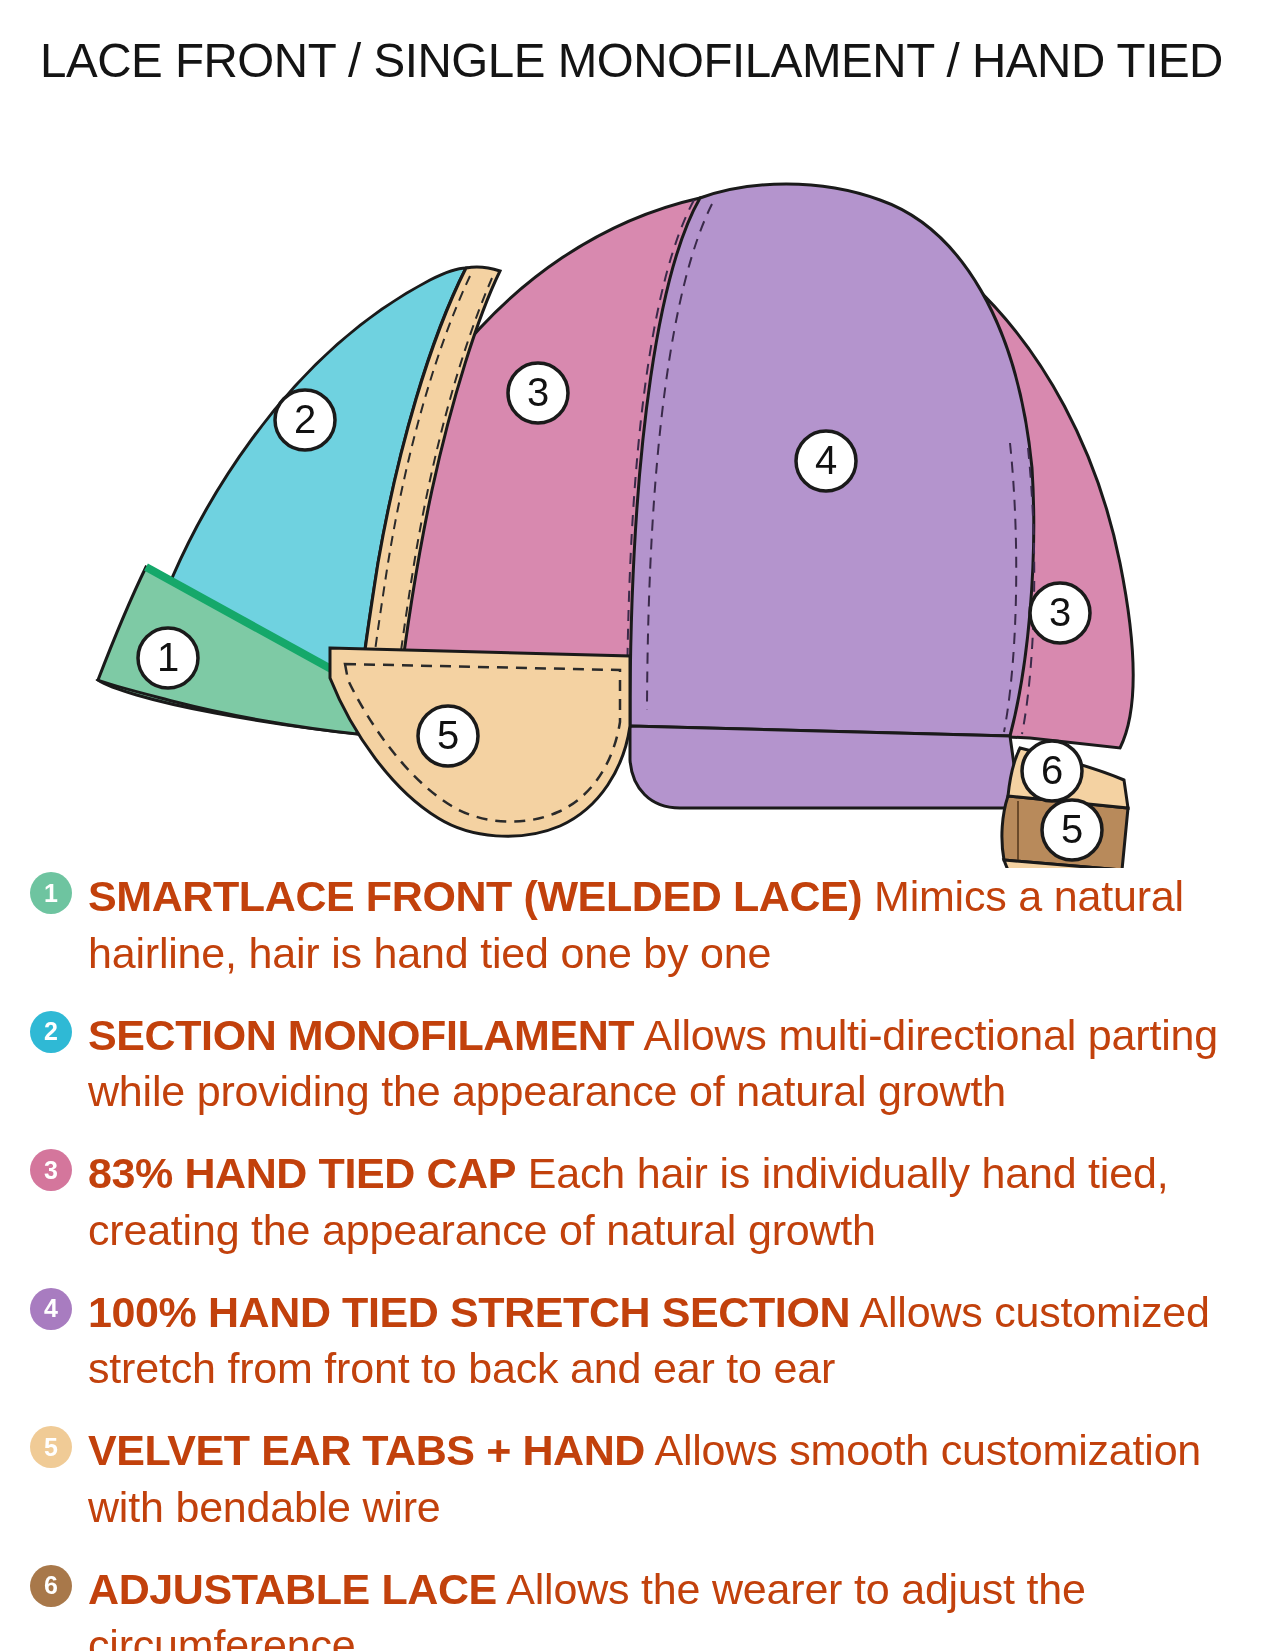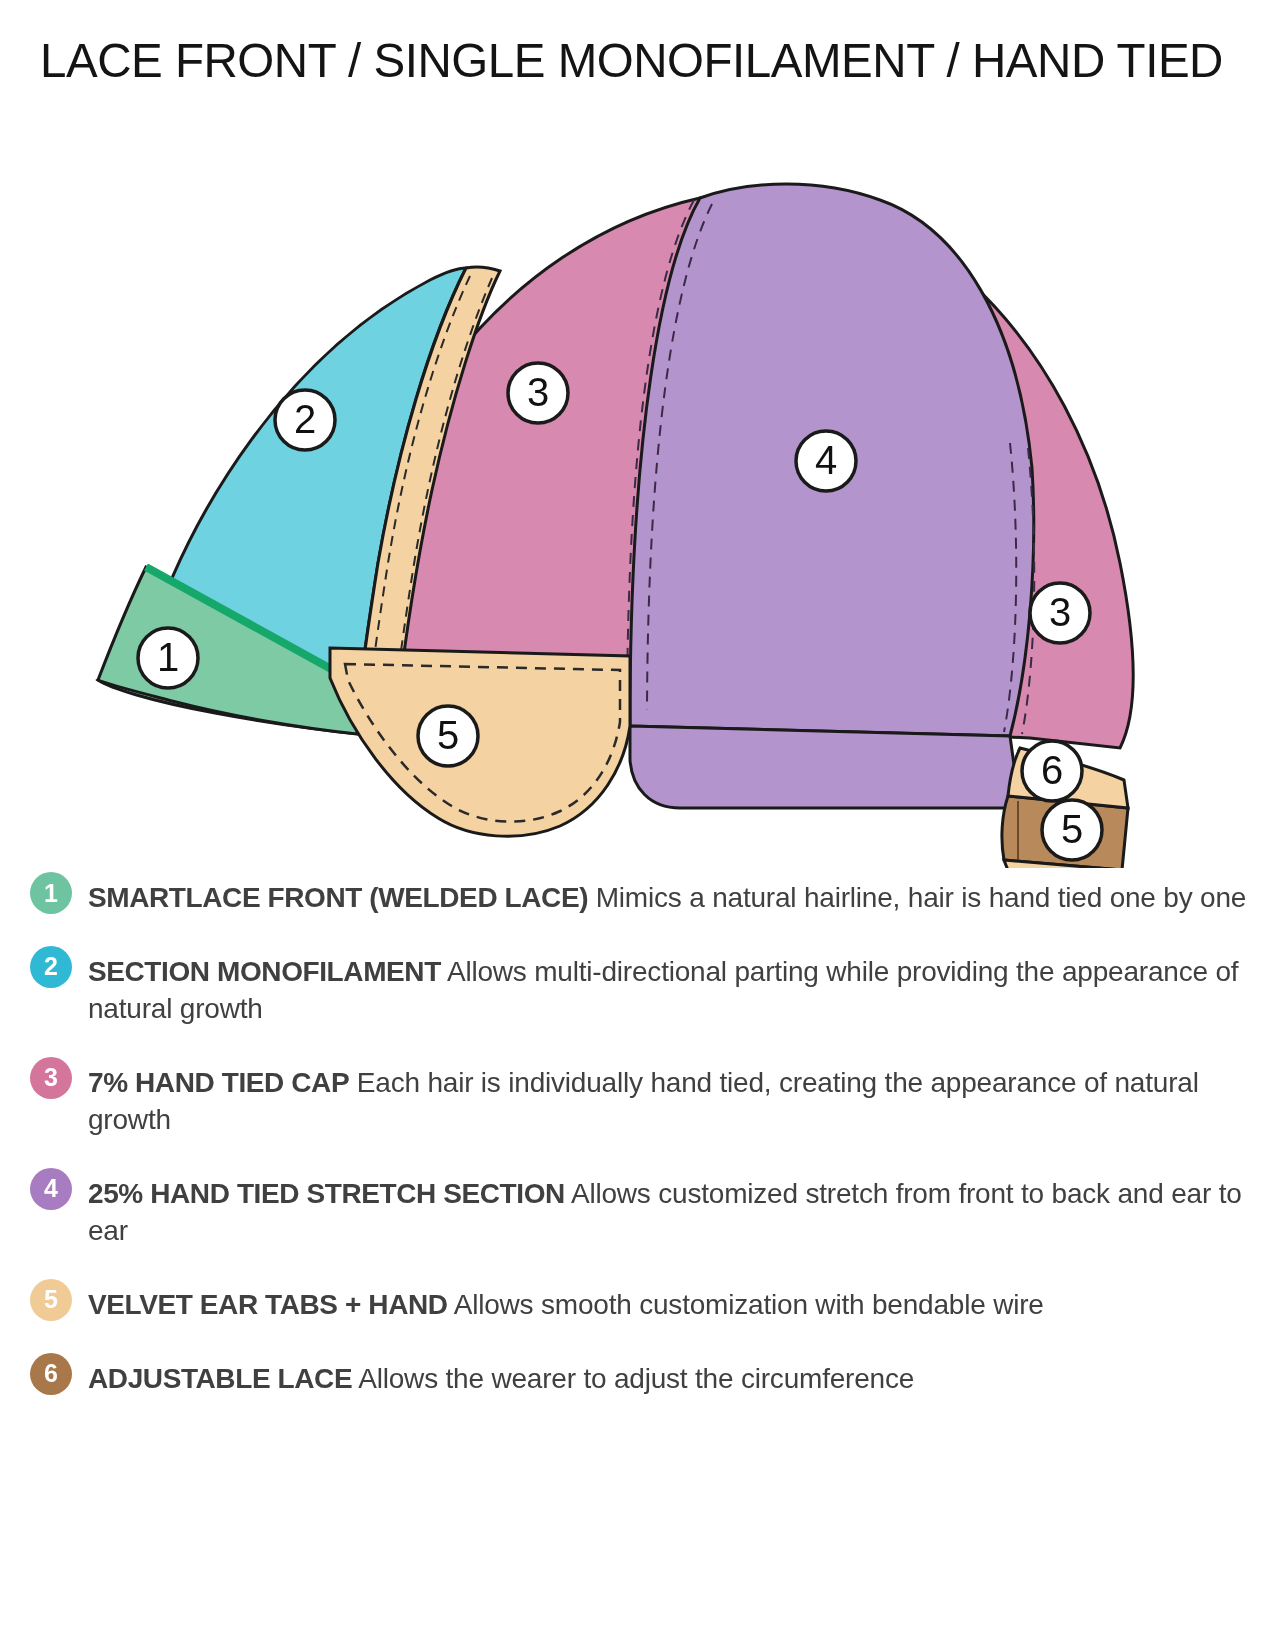--- a/index.html
+++ b/index.html
@@ -78,26 +78,25 @@
     color: #ffffff;
     font-size: 25px;
     font-weight: 700;
     margin-top: 4px;
     margin-right: 16px;
     line-height: 1;
     user-select: none;
   }
   .legend-text {
     flex: 1 1 auto;
-    font-size: 28px;
+    font-size: 43px;
     line-height: 1.32;
-    color: #404040;
+    color: #c2410c;
     letter-spacing: -0.2px;
     padding-top: 0px;
-    margin-top: 12px;
   }
   .legend-text .lead {
     font-weight: 700;
     letter-spacing: -0.4px;
   }
   .legend-text .desc {
     font-weight: 400;
   }
 </style>
 </head>
@@ -253,29 +252,29 @@
     <div class="bullet" style="background-color: rgb(47, 185, 213);">2</div>
     <div class="legend-text">
       <span class="lead">SECTION MONOFILAMENT</span>
       <span class="desc">Allows multi-directional parting while providing the appearance of natural growth</span>
     </div>
   </div>
 
   <div class="legend-row">
     <div class="bullet" style="background-color: rgb(212, 118, 156);">3</div>
     <div class="legend-text">
-      <span class="lead">7% HAND TIED CAP</span>
+      <span class="lead">83% HAND TIED CAP</span>
       <span class="desc">Each hair is individually hand tied, creating the appearance of natural growth</span>
     </div>
   </div>
 
   <div class="legend-row">
     <div class="bullet" style="background-color: rgb(168, 124, 192);">4</div>
     <div class="legend-text">
-      <span class="lead">25% HAND TIED STRETCH SECTION</span>
+      <span class="lead">100% HAND TIED STRETCH SECTION</span>
       <span class="desc">Allows customized stretch from front to back and ear to ear</span>
     </div>
   </div>
 
   <div class="legend-row">
     <div class="bullet" style="background-color: rgb(240, 203, 150);">5</div>
     <div class="legend-text">
       <span class="lead">VELVET EAR TABS + HAND</span>
       <span class="desc">Allows smooth customization with bendable wire</span>
     </div>

